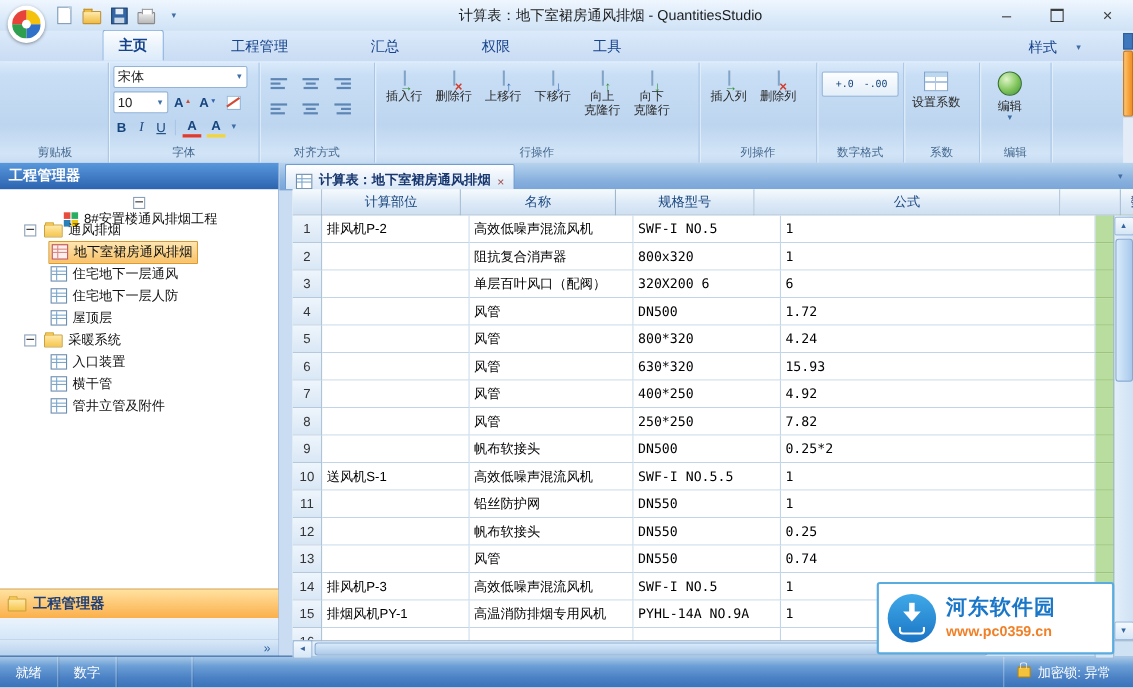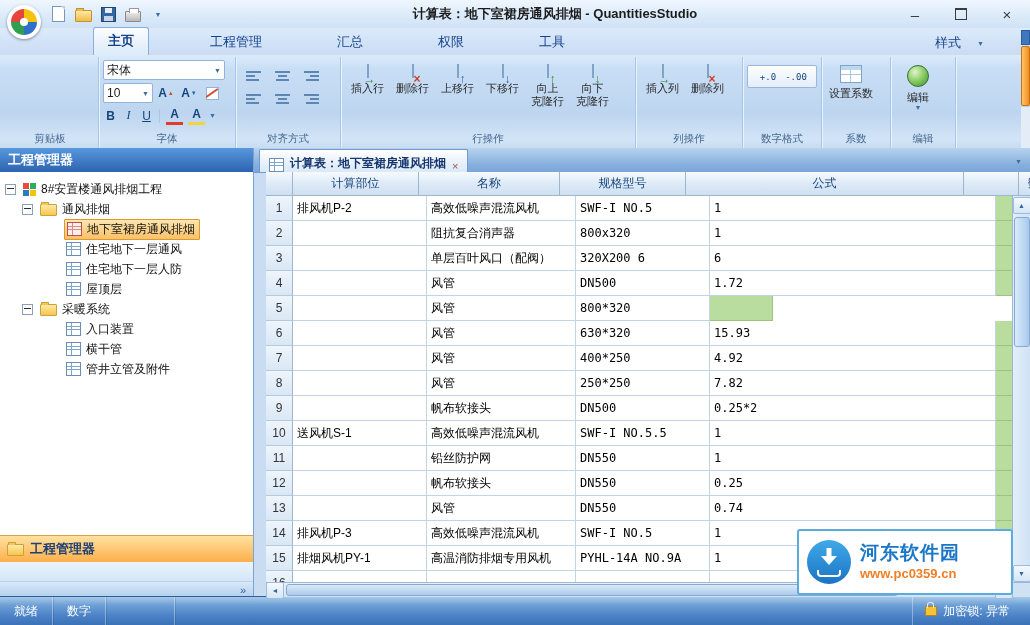--- a/index.html
+++ b/index.html
@@ -25,21 +25,21 @@
   .i-new::after{content:"";position:absolute;right:-1px;top:-1px;border-left:4px solid transparent;border-top:4px solid #b9cde0;}
   .i-open{width:15px;height:10px;background:linear-gradient(#ffe9a8,#f0bc45);border:1px solid #c09335;border-radius:1px;position:relative;margin-top:3px;}
   .i-open::before{content:"";position:absolute;top:-3px;left:0;width:6px;height:2px;background:#f0bc45;border:1px solid #c09335;border-bottom:none;}
   .i-save{width:13px;height:13px;background:#3465a4;border:1px solid #24476f;position:relative;}
   .i-save::before{content:"";position:absolute;left:3px;top:0;width:7px;height:5px;background:#e8eef5;}
   .i-save::after{content:"";position:absolute;left:2px;bottom:0;width:9px;height:5px;background:#c9d6e6;}
   .i-print{width:14px;height:9px;background:linear-gradient(#ececec,#b9b9b9);border:1px solid #8a8a8a;border-radius:1px;position:relative;margin-top:4px;}
   .i-print::before{content:"";position:absolute;left:3px;top:-4px;width:8px;height:4px;background:#fff;border:1px solid #9a9a9a;border-bottom:none;}
   .dd{font-size:7px;color:#3f6ea5;line-height:1;}
   .title-text{position:absolute;left:200px;right:120px;top:0;height:28px;line-height:28px;
-    text-align:center;font-size:13px;color:#1c1c1c;white-space:nowrap;overflow:hidden;font-weight:bold;}
+    text-align:center;font-size:13px;color:#1c1c1c;white-space:nowrap;overflow:hidden;}
   .win-controls{position:absolute;right:8px;top:0;height:28px;display:flex;align-items:center;gap:16px;z-index:45;}
   .wbtn{width:30px;height:22px;display:flex;align-items:center;justify-content:center;font-size:15px;color:#3c3c3c;}
   .maxbox{width:10px;height:9px;border:1px solid #3c3c3c;border-top-width:2px;}
 
   
   .tabrow{position:absolute;left:0;top:28px;width:100%;height:27px;
     background:linear-gradient(#dceafb,#c9dcf3);border-bottom:1px solid #86aede;}
   .tabs{position:absolute;left:46px;bottom:-1px;display:flex;align-items:flex-end;}
   .rtab{height:23px;padding:4px 14px 0;font-size:13px;color:#15428b;margin-left:47px;}
   .rtab.active{background:linear-gradient(#fdfeff,#e9f2fb 55%,#dcebfa);border:1px solid #86aede;border-bottom:1px solid #dcebfa;
@@ -119,21 +119,21 @@
   .icon-edit{width:20px;height:20px;border-radius:50%;border:1px solid #35702f;
     background:radial-gradient(circle at 35% 30%,#dff5c8,#7fc45a 55%,#3f8f3f);}
 
   
   .left-panel{position:absolute;left:0;top:148px;width:253px;bottom:28px;background:#fff;
     border-right:1px solid #7aa2d4;display:flex;flex-direction:column;}
   .lp-header{flex:0 0 24px;background:linear-gradient(#5898dc,#2c63b0);color:#fff;font-weight:bold;
     font-size:13px;line-height:24px;padding-left:8px;}
   .lp-tree{flex:1;overflow:hidden;padding-top:7px;}
   .tnode{height:20px;display:flex;align-items:center;font-size:12px;color:#111;white-space:nowrap;}
-  .indent0{padding-left:5px;} .indent1{padding-left:22px;} .indent2{padding-left:64px;}
+  .indent0{padding-left:5px;flex-direction:column;} .indent1{padding-left:22px;} .indent2{padding-left:44px;}
   .exp{width:9px;height:9px;border:1px solid #8aa0b8;background:#fff;position:relative;margin-right:5px;flex:0 0 9px;}
   .exp::before{content:"";position:absolute;left:1px;right:1px;top:3px;height:1px;background:#2c2c2c;}
   .nsel{display:flex;align-items:center;gap:5px;padding:1px 4px 1px 2px;}
   .nsel.sel{background:linear-gradient(#fde6b0,#f8c169);border:1px solid #dd9a2b;border-radius:1px;}
   .icon-project{width:13px;height:13px;flex:0 0 13px;background:
       linear-gradient(#e74c3c,#e74c3c) 0 0/6px 6px no-repeat,
       linear-gradient(#27ae60,#27ae60) 7px 0/6px 6px no-repeat,
       linear-gradient(#2980b9,#2980b9) 0 7px/6px 6px no-repeat,
       linear-gradient(#f1c40f,#f1c40f) 7px 7px/6px 6px no-repeat;}
   .icon-folder{width:15px;height:10px;flex:0 0 15px;background:linear-gradient(#ffe9a8,#f6c64e);
@@ -561,20 +561,21 @@
       <div class="td w-c2">风管</div>
       <div class="td w-c3 mono">DN500</div>
       <div class="td w-c4 mono">1.72</div>
       <div class="td green w-c5"></div>
     </div>
     <div class="tr">
       <div class="td rn w-rn">5</div>
       <div class="td w-c1"></div>
       <div class="td w-c2">风管</div>
       <div class="td w-c3 mono">800*320</div>
+      <div class="td w-c4 mono">4.24</div>
       <div class="td green w-c5"></div>
     </div>
     <div class="tr">
       <div class="td rn w-rn">6</div>
       <div class="td w-c1"></div>
       <div class="td w-c2">风管</div>
       <div class="td w-c3 mono">630*320</div>
       <div class="td w-c4 mono">15.93</div>
       <div class="td green w-c5"></div>
     </div>

